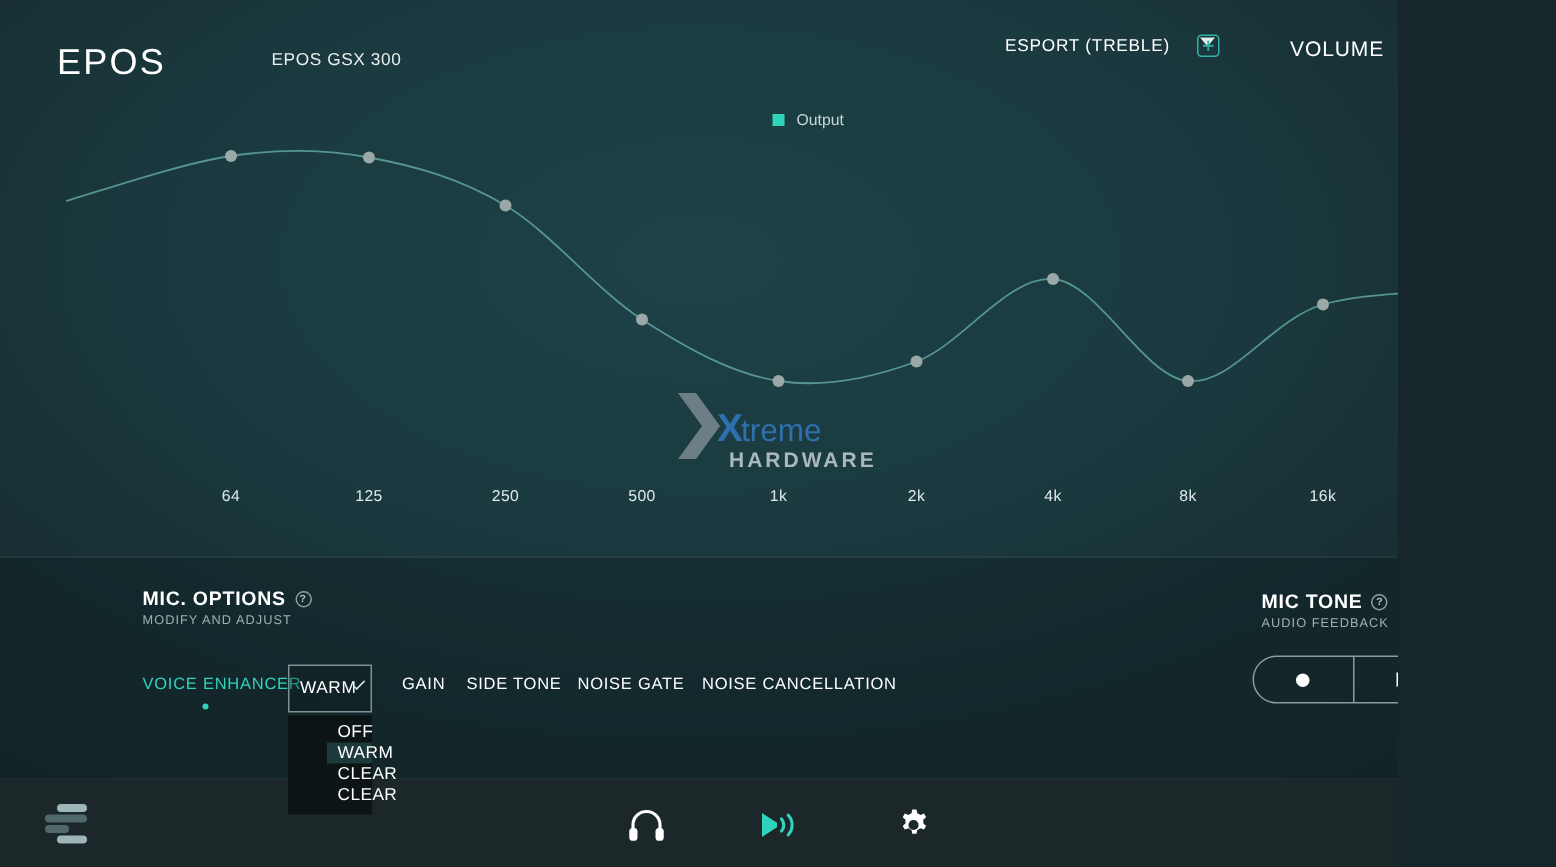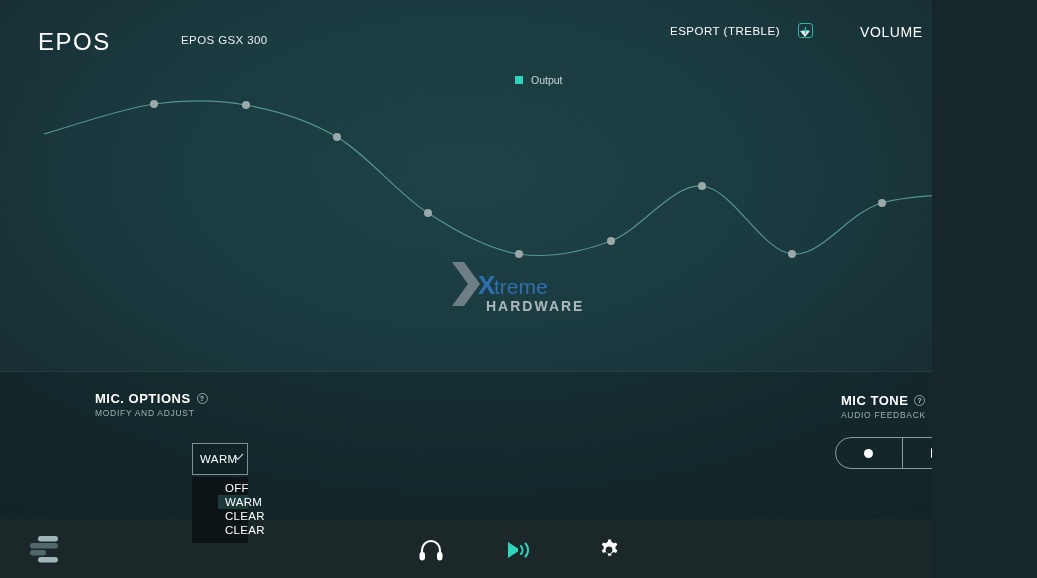--- a/index.html
+++ b/index.html
@@ -28,21 +28,21 @@
     color: #ffffff; font-weight: 400;
     font-family: "Liberation Sans", sans-serif;
   }
   .device-name {
     position: absolute; left: 181px; top: 34px;
     font-size: 11.5px; color: #e8eeee; letter-spacing: .4px;
   }
   .preset-select {
     position: absolute; left: 670px; top: 25px;
     font-size: 11.5px; color: #ffffff; letter-spacing: .5px;
-    display: flex; align-items: flex-end; gap: 20px;
+    display: flex; align-items: flex-start; gap: 20px;
     cursor: pointer;
   }
   .caret {
     width: 0; height: 0;
     border-left: 5px solid transparent;
     border-right: 5px solid transparent;
     border-top: 6px solid #e4eceb;
     display: inline-block;
   }
   .add-preset {
@@ -262,20 +262,31 @@
           <circle cx="337" cy="75" r="4" fill="#9aa8a8"></circle>
           <circle cx="428" cy="151" r="4" fill="#9aa8a8"></circle>
           <circle cx="519" cy="192" r="4" fill="#9aa8a8"></circle>
           <circle cx="611" cy="179" r="4" fill="#9aa8a8"></circle>
           <circle cx="702" cy="124" r="4" fill="#9aa8a8"></circle>
           <circle cx="792" cy="192" r="4" fill="#9aa8a8"></circle>
           <circle cx="882" cy="141" r="4" fill="#9aa8a8"></circle>
         </g>
     </svg>
 
+    <div class="axis-labels" id="axis-labels">
+        <span class="axis-label" style="left: 154px;">64</span>
+        <span class="axis-label" style="left: 246px;">125</span>
+        <span class="axis-label" style="left: 337px;">250</span>
+        <span class="axis-label" style="left: 428px;">500</span>
+        <span class="axis-label" style="left: 519px;">1k</span>
+        <span class="axis-label" style="left: 611px;">2k</span>
+        <span class="axis-label" style="left: 702px;">4k</span>
+        <span class="axis-label" style="left: 792px;">8k</span>
+        <span class="axis-label" style="left: 882px;">16k</span>
+      </div>
   </div>
 
   <svg id="watermark" viewBox="0 0 150 60">
     <polygon points="2,4 14,4 30,26 14,48 2,48 18,26" fill="#7d8a92" opacity="0.85"></polygon>
     <text x="28" y="36" font-family="Liberation Sans, sans-serif" font-size="26" font-weight="bold" fill="#2f6fae">X</text>
     <text x="44" y="36" font-family="Liberation Sans, sans-serif" font-size="21" fill="#2f6fae">treme</text>
     <text x="36" y="53" font-family="Liberation Sans, sans-serif" font-size="14" letter-spacing="2" font-weight="bold" fill="#cfd8da" opacity="0.8">HARDWARE</text>
   </svg>
 
   <div class="hr" id="hr-top"></div>
@@ -295,20 +306,28 @@
 
   <div id="test-pill">
     <div class="pill-half">
       <span class="rec-dot"></span>
     </div>
     <div class="pill-half">
       <span class="play-tri"></span>
     </div>
   </div>
 
+  <div id="mic-tabs">
+      <div class="mic-tab active" style="left: 95px;">VOICE ENHANCER</div>
+      <div class="tab-dot" style="left: 135px;"></div>
+      <div class="mic-tab" style="left: 268px;">GAIN</div>
+      <div class="mic-tab" style="left: 311px;">SIDE TONE</div>
+      <div class="mic-tab" style="left: 385px;">NOISE GATE</div>
+      <div class="mic-tab" style="left: 468px;">NOISE CANCELLATION</div>
+    </div>
 
   <div id="enhancer-dd">
     <span>WARM</span>
     <span class="chev"></span>
   </div>
   <div id="enhancer-list">
       <div class="dd-option">OFF</div>
       <div class="dd-option selected">WARM</div>
       <div class="dd-option">CLEAR</div>
       <div class="dd-option">CLEAR</div>

